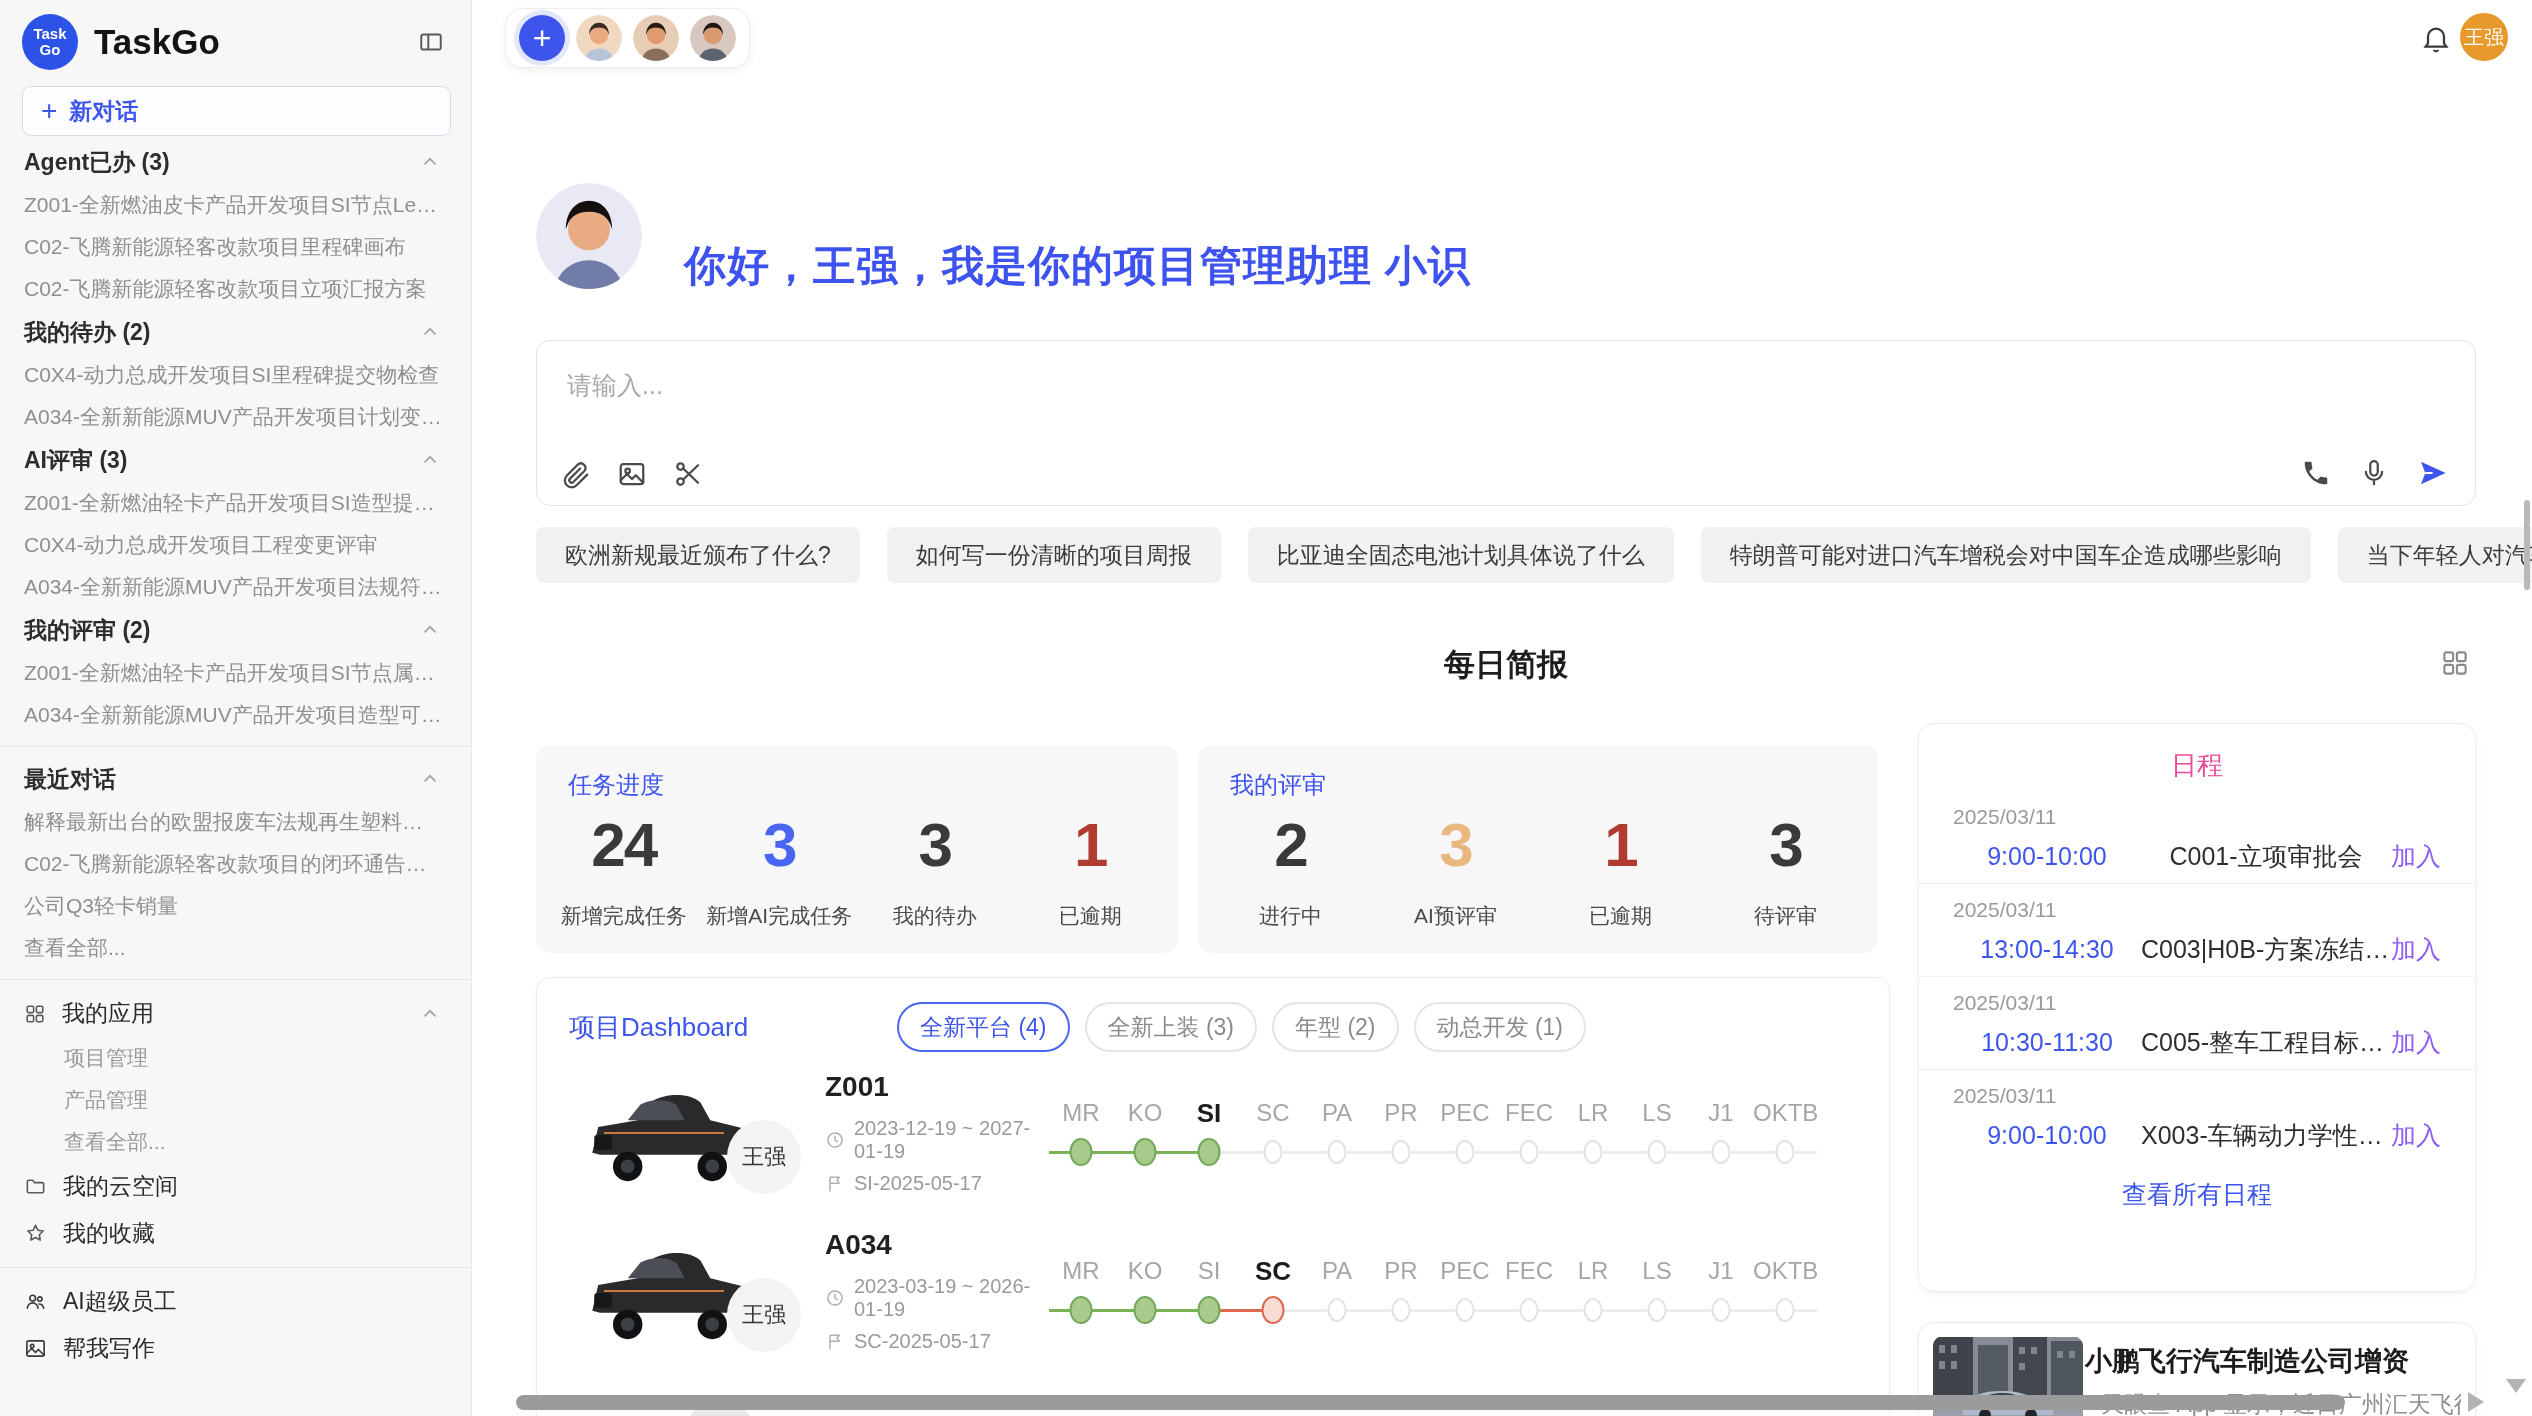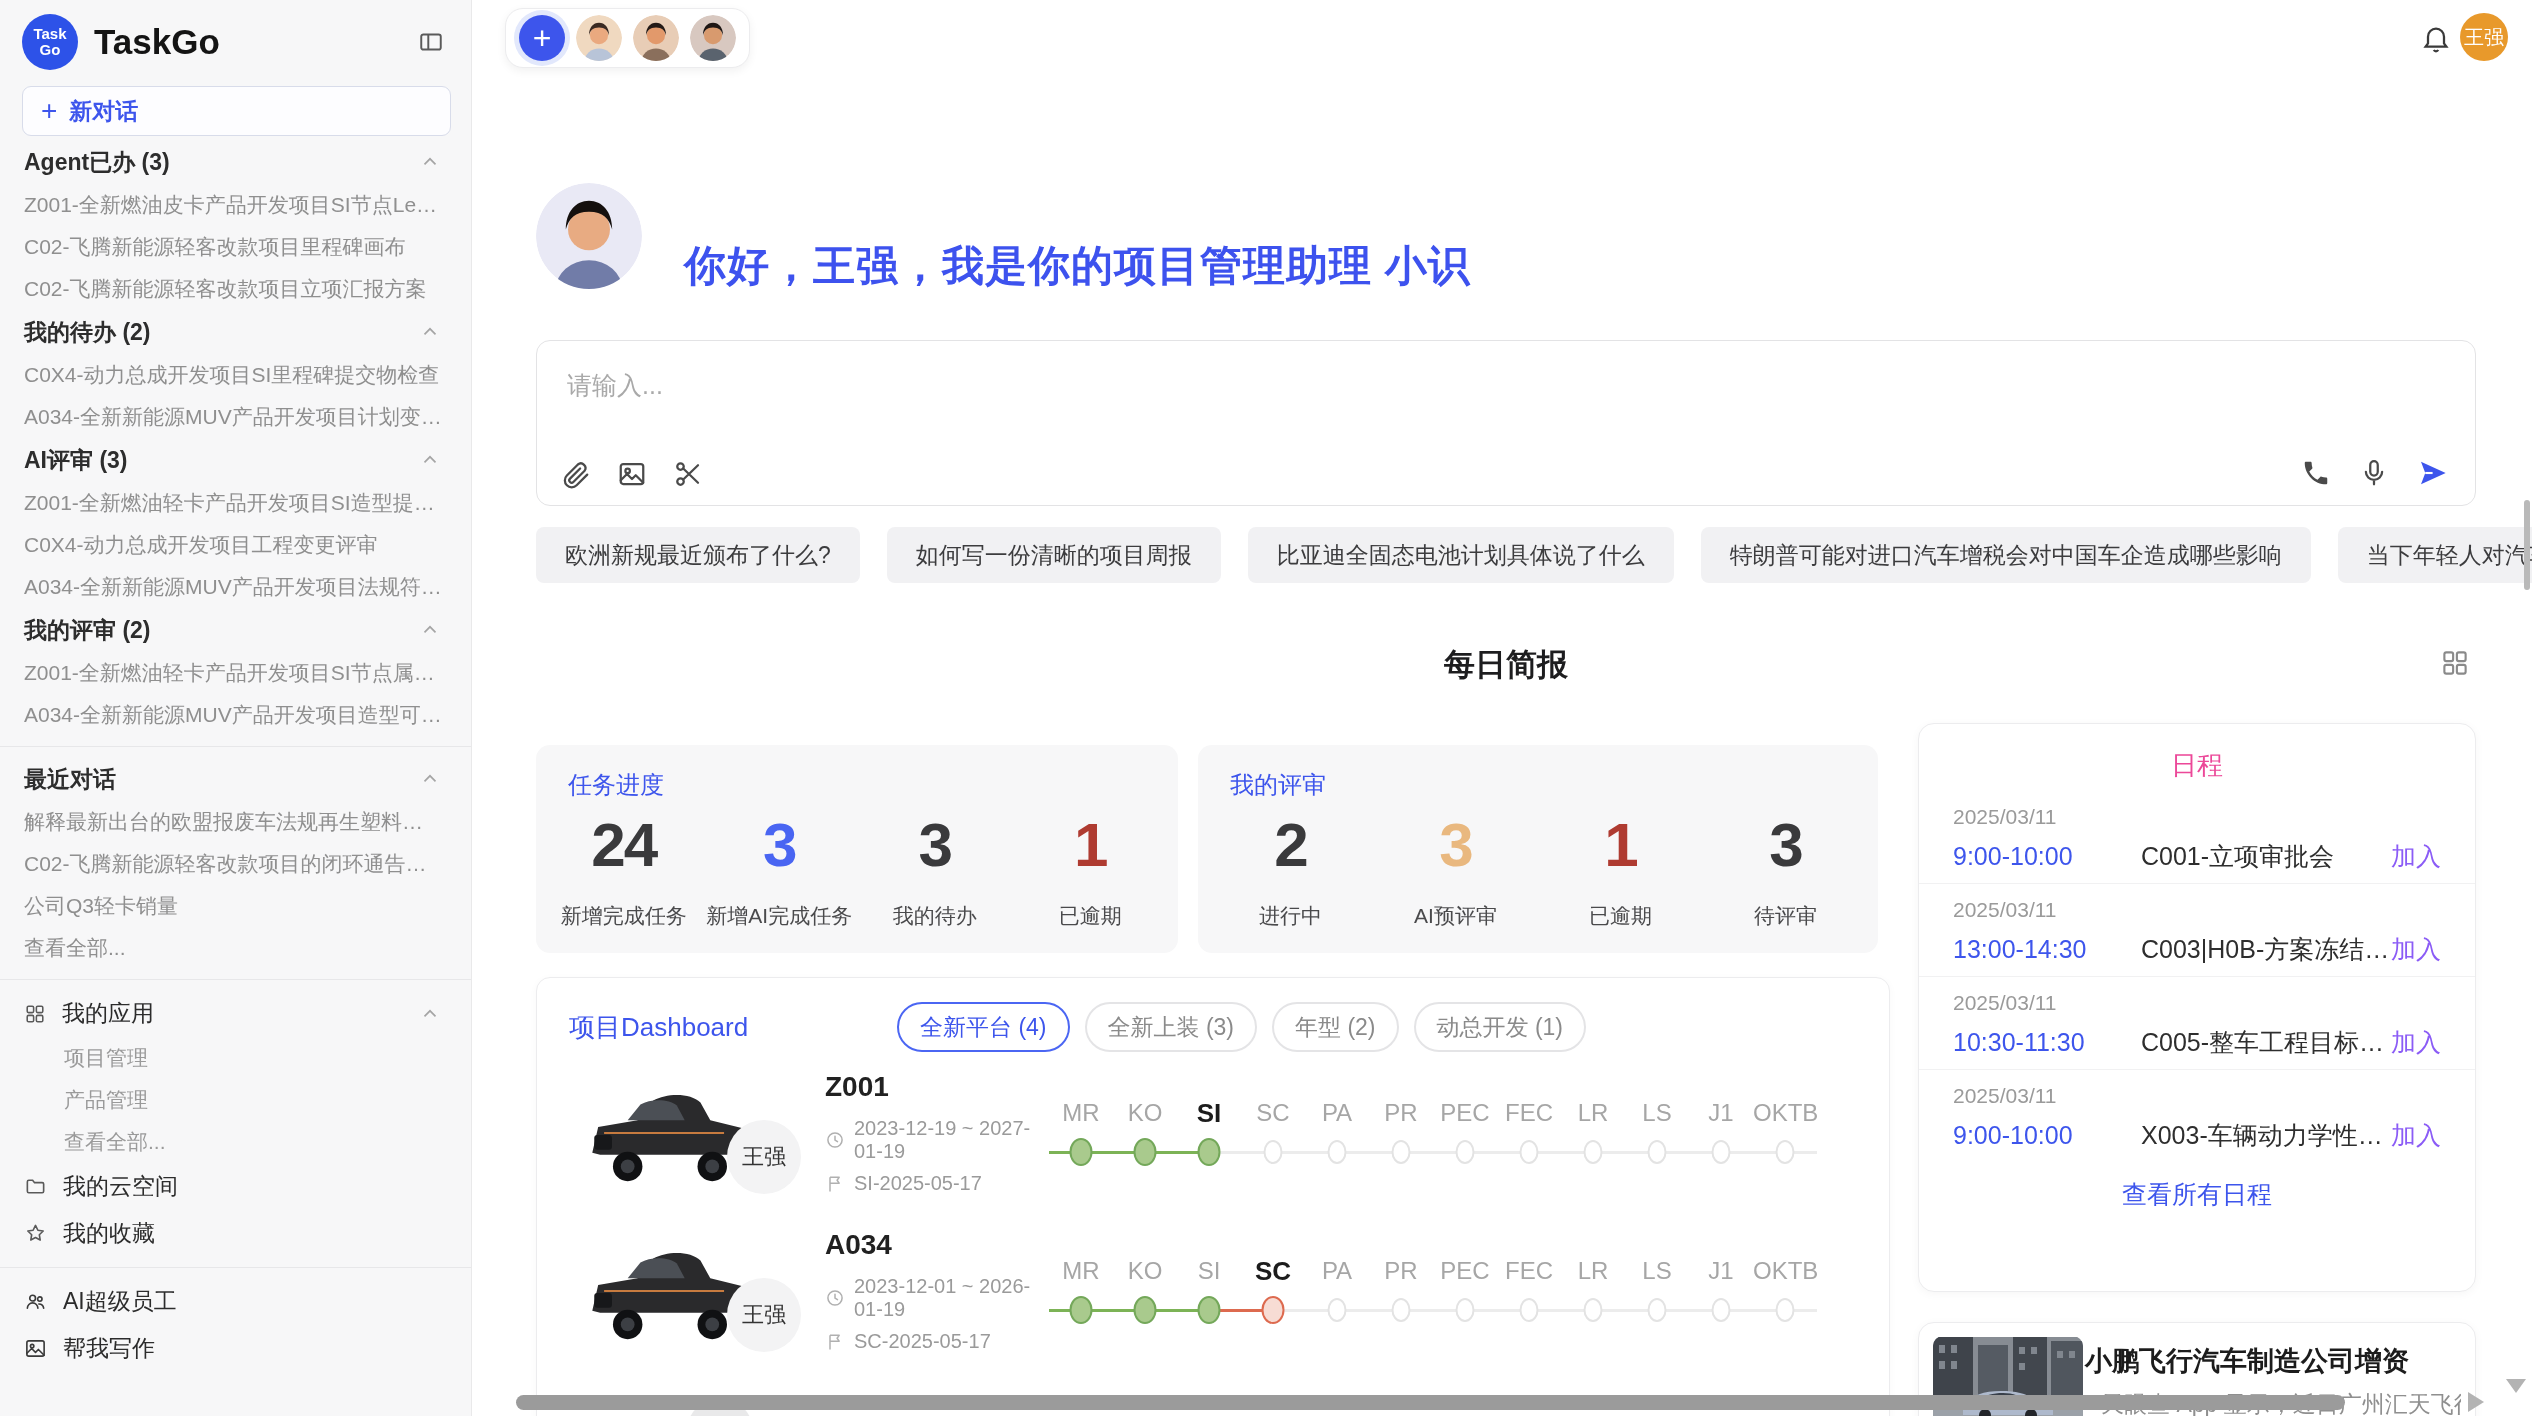--- a/index.html
+++ b/index.html
@@ -87,21 +87,21 @@
   .dot.done{width:23px;height:28px;background:#a9ca8d;border:2px solid #74a85a;}
   .dot.todo{width:19px;height:24px;background:#fff;border:2px solid #e3e3e3;}
   .dot.alert{width:23px;height:28px;background:#f7dcd4;border:2px solid #dd6a4f;}
   .row3-sliver{position:absolute;left:150px;top:420px;width:66px;height:66px;border-radius:50%;background:#e9e9ea;}
 
   .sched-card{position:absolute;left:1446px;top:723px;width:558px;height:569px;border:1px solid #ececee;border-radius:16px;background:#fff;box-sizing:border-box;box-shadow:0 2px 10px rgba(0,0,0,.04);overflow:hidden;}
   .sched-title{text-align:center;font-size:26px;color:#ec4899;padding:24px 0 8px;}
   .ev{padding:14px 34px 10px;border-bottom:1px solid #f1f1f2;}
   .ev:last-of-type{border-bottom:none;}
   .ev-date{font-size:21px;color:#9a9a9a;margin-bottom:11px;}
-  .ev-row{display:flex;align-items:center;}
+  .ev-row{display:flex;align-items:center;text-align:center;}
   .ev-time{width:188px;font-size:25px;color:#3d55ec;font-weight:500;}
   .ev-name{flex:1;font-size:25px;color:#2e2e2e;white-space:nowrap;overflow:hidden;text-overflow:ellipsis;}
   .ev-join{font-size:25px;color:#8b5cf6;cursor:pointer;margin-left:0;}
   .sched-viewall{text-align:center;font-size:25px;color:#3d55ec;padding:16px 0;cursor:pointer;}
 
   .news-card{position:absolute;left:1446px;top:1322px;width:558px;height:132px;border:1px solid #ececee;border-radius:16px;background:#fff;box-sizing:border-box;box-shadow:0 2px 10px rgba(0,0,0,.04);overflow:hidden;}
   .news-img{position:absolute;left:14px;top:13px;width:150px;height:88px;border-radius:10px;overflow:hidden;}
   .news-title{position:absolute;left:166px;top:20px;font-size:27px;font-weight:700;color:#1c1c1c;white-space:nowrap;}
   .news-body{position:absolute;left:182px;top:66px;width:360px;font-size:23px;color:#8f8f8f;white-space:nowrap;overflow:hidden;}
 
@@ -574,21 +574,21 @@
             </div>
             <div class="proj-info">
               <div class="proj-code">A034</div>
               <div class="proj-meta">
                 <span class="icn">
                   <svg width="20" height="20" viewBox="0 0 24 24" fill="none" stroke="#b0b0b0" stroke-width="1.8" stroke-linecap="round">
                     <circle cx="12" cy="12" r="8.5"></circle>
                     <path d="M12 7.5V12l3 2"></path>
                   </svg>
                 </span>
-                <span>2023-12-01 ~ 2026-01-19</span>
+                <span>2023-03-19 ~ 2026-01-19</span>
               </div>
               <div class="proj-meta">
                 <span class="icn">
                   <svg width="20" height="20" viewBox="0 0 24 24" fill="none" stroke="#b0b0b0" stroke-width="1.8" stroke-linejoin="round">
                     <path d="M6 21V4"></path>
                     <path d="M6 4h11l-2.5 3.5L17 11H6"></path>
                   </svg>
                 </span>
                 <span>SC-2025-05-17</span>
               </div>

